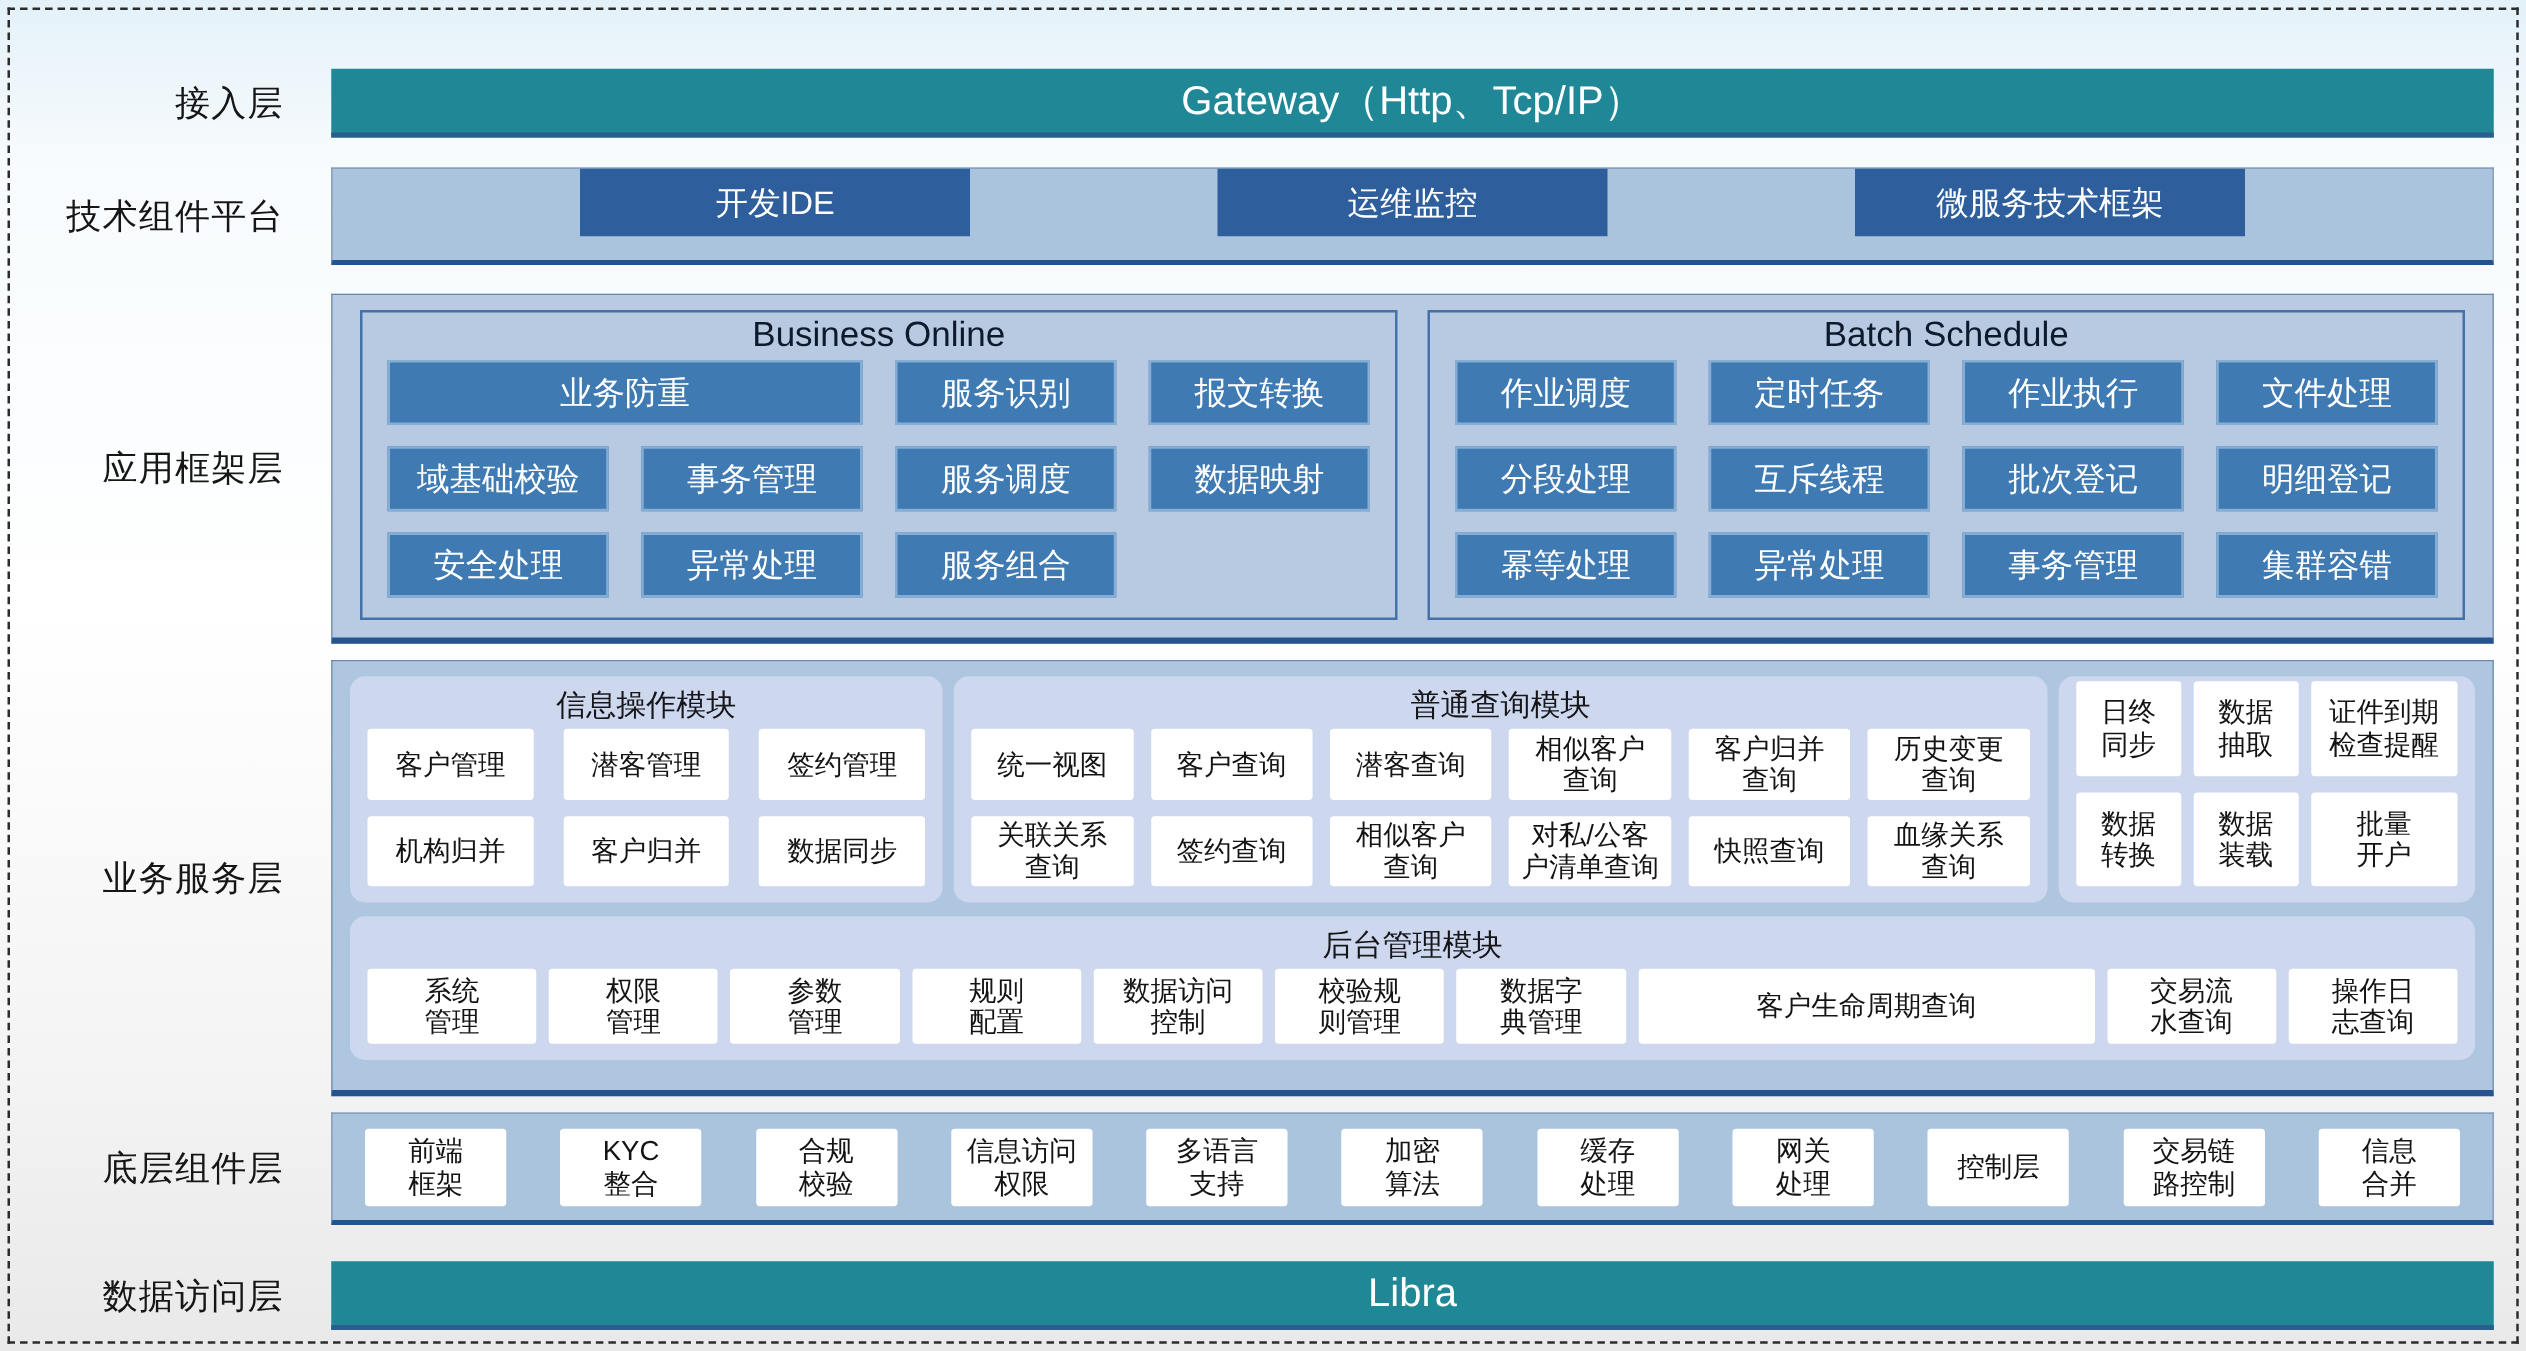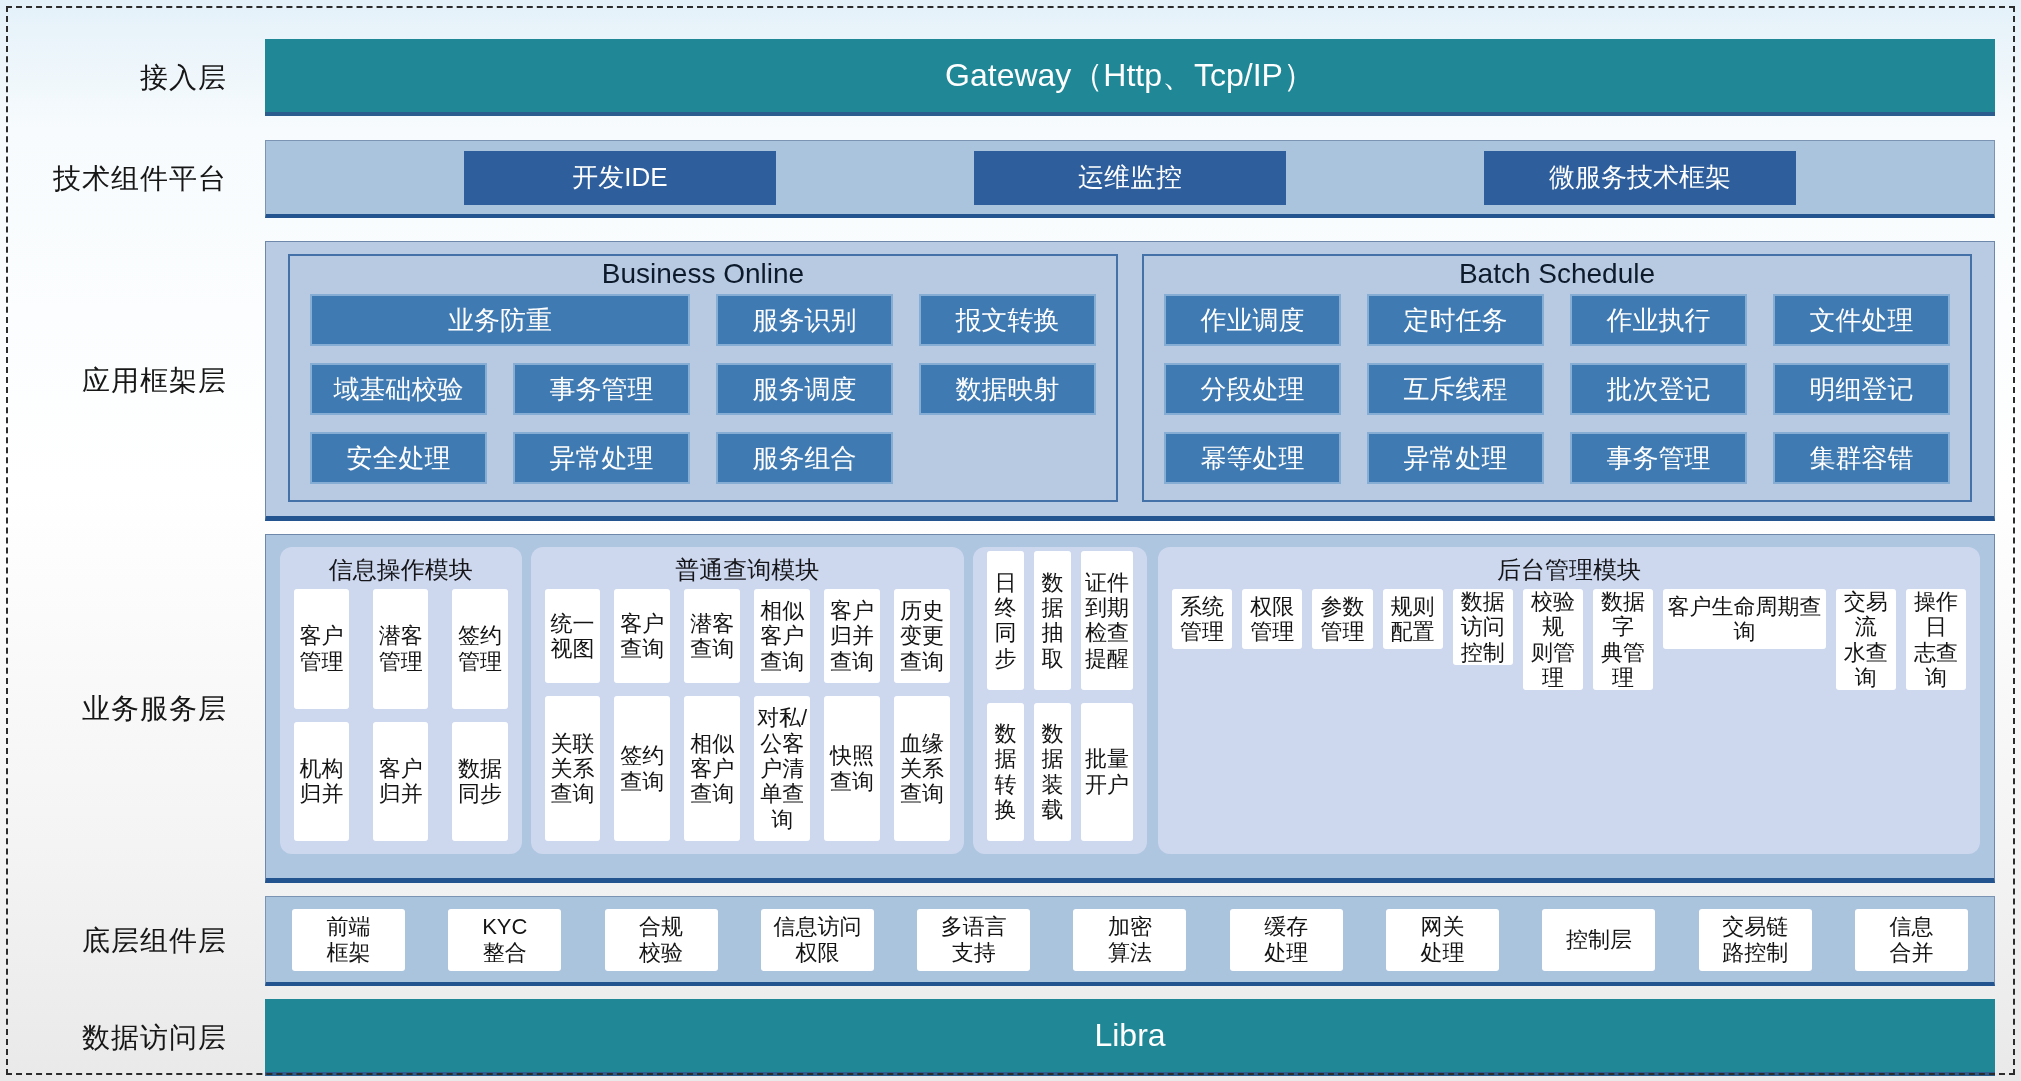--- a/index.html
+++ b/index.html
@@ -19,21 +19,21 @@
 
   
   .teal-bar{
     flex:1;display:flex;align-items:center;justify-content:center;
     background:#1F8796;border-bottom:4px solid #2b5d8e;box-sizing:border-box;
     color:#fff;font-size:32px;
   }
 
   
   .tech-row{
-    flex:1;display:flex;align-items:center;justify-content:space-evenly;
+    flex:1;display:flex;align-items:flex-start;justify-content:space-evenly;
     background:#ABC4DE;border:1px solid #7b94b4;border-bottom:4px solid #24548F;box-sizing:border-box;
   }
   .tech-chip{
     width:312px;height:54px;background:#2E5E9C;color:#fff;font-size:26px;
     display:flex;align-items:center;justify-content:center;
   }
 
   
   .appfw{
     flex:1;display:flex;gap:24px;background:#B9CBE2;border:1px solid #6d88ab;
@@ -46,21 +46,21 @@
     padding:2px 20px 16px 20px;box-sizing:border-box;
   }
   .fw-chip{
     background:#3F7AB2;border:2px solid #86ADD4;box-sizing:border-box;color:#fff;font-size:26px;
     display:flex;align-items:center;justify-content:center;min-height:52px;
   }
   .span2{grid-column:1 / 3;}
 
   
   .service{
-    flex:1;display:flex;flex-direction:row;gap:11px;background:#AFC6E0;border:1px solid #6d88ab;
+    flex:1;display:flex;flex-direction:column;gap:11px;background:#AFC6E0;border:1px solid #6d88ab;
     border-bottom:5px solid #24548F;box-sizing:border-box;padding:12px 14px 24px 14px;
   }
   .service-top{display:flex;gap:9px;flex:1;}
   .module{background:#CDD8EE;border-radius:12px;padding:4px 14px 13px 14px;box-sizing:border-box;display:flex;flex-direction:column;}
   .module-title{height:38px;display:flex;align-items:center;justify-content:center;font-size:24px;color:#15151a;}
   .m-info{flex:472 0 0;}
   .m-query{flex:896 0 0;}
   .m-batch{flex:323 0 0;}
   .grid3{flex:1;display:grid;grid-template-columns:repeat(3,1fr);gap:13px 24px;}
   .grid6{flex:1;display:grid;grid-template-columns:repeat(6,1fr);gap:13px 14px;}
@@ -77,21 +77,21 @@
   
   .base-row{
     flex:1;display:flex;align-items:center;justify-content:space-between;
     background:#ABC4DE;border:1px solid #7b94b4;border-bottom:4px solid #24548F;
     box-sizing:border-box;padding:12px 26px;
   }
   .base-row .cell{width:113px;min-height:62px;flex:0 0 auto;}
 
   .gap13{height:13px;}
   .gap23{height:23px;}
-  .h77{height:77px;}
+  .h77{height:55px;margin-top:16px;}
   .h78{height:78px;margin-top:11px;}
   .h280{height:280px;}
   .h349{height:349px;}
   .h90{height:90px;}
 </style>
 </head>
 <body>
 
 <div class="canvas">
   <div class="content">

